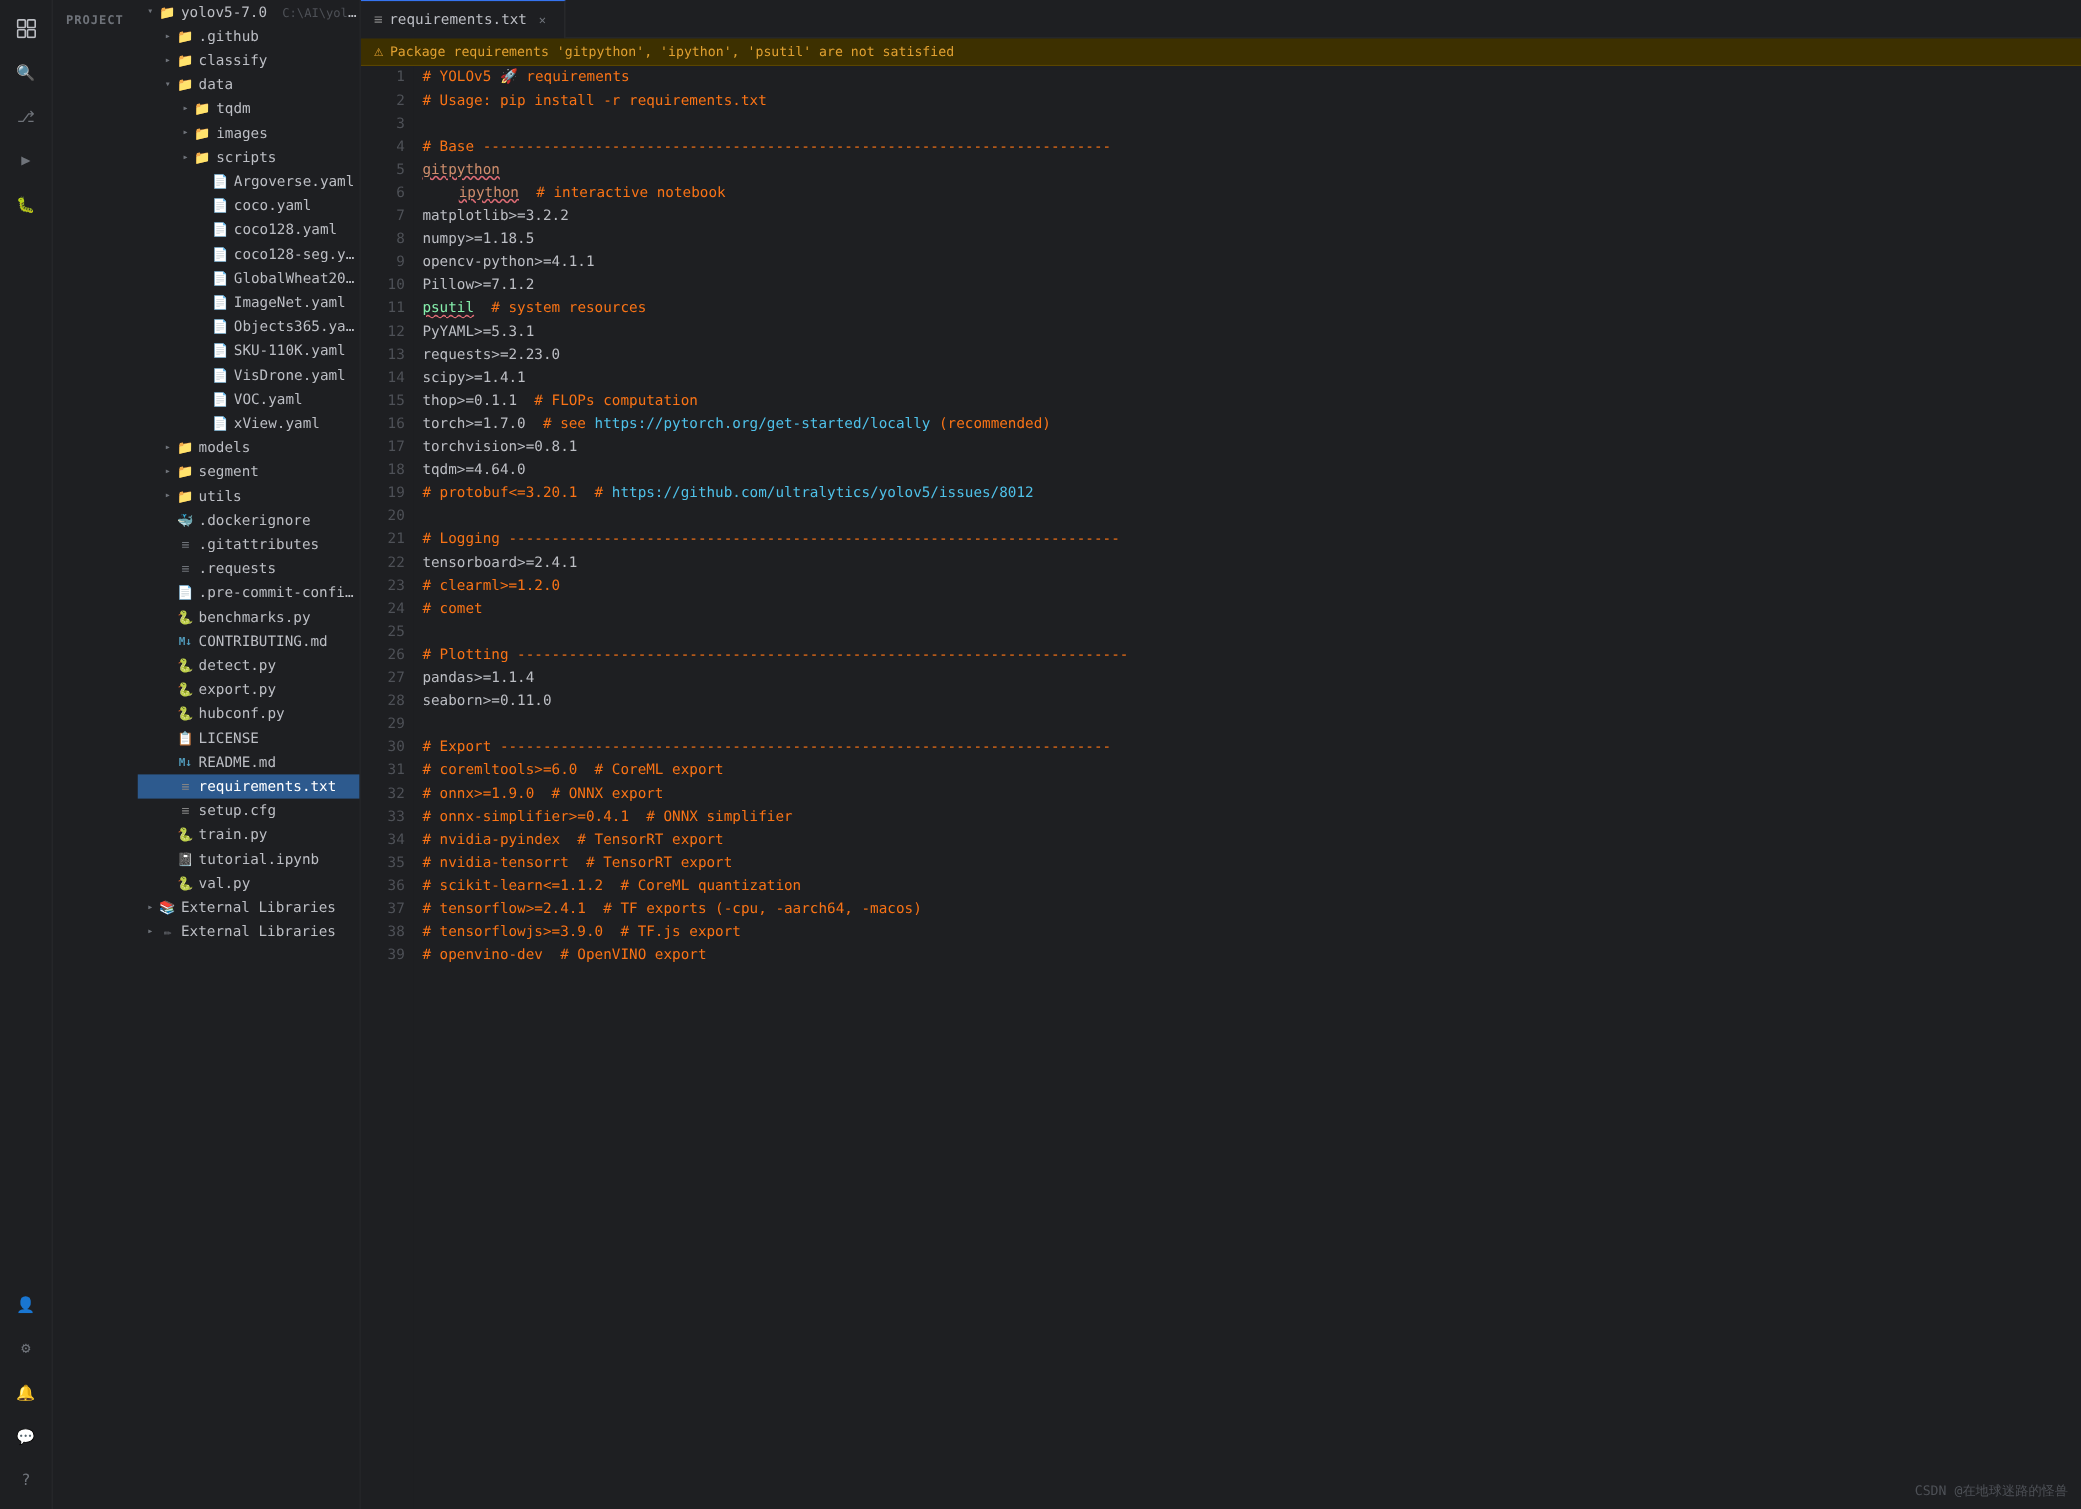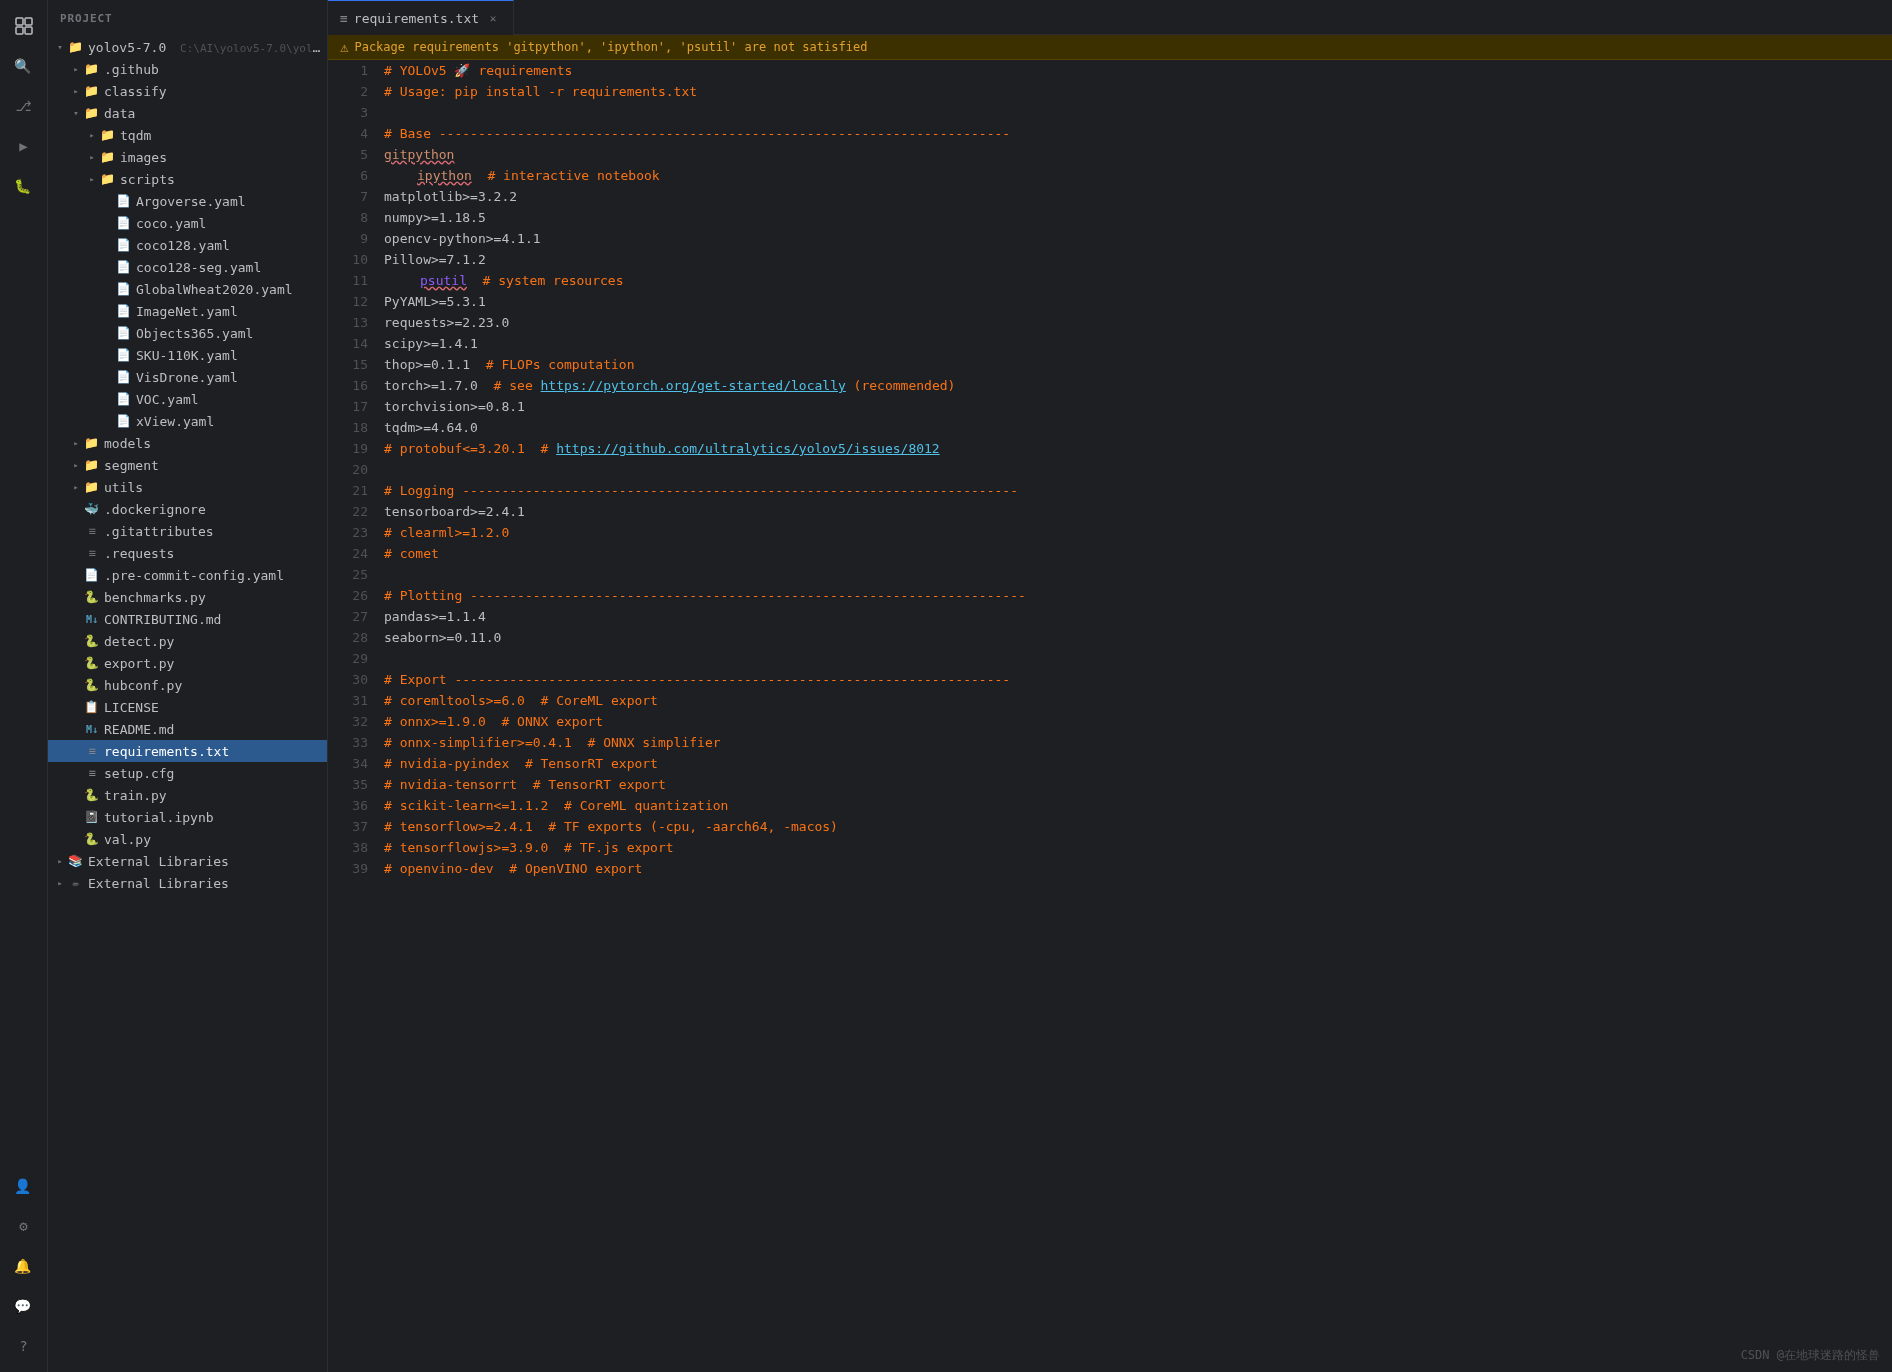--- a/index.html
+++ b/index.html
@@ -50,21 +50,21 @@
       font-size: 18px;
     }
     .activity-icon.active { color: #bcbec4; }
 
     
     .sidebar {
       width: 280px;
       background: #1e1f22;
       border-right: 1px solid #2b2d30;
       display: flex;
-      flex-direction: column;
+      flex-direction: row;
       flex-shrink: 0;
       overflow: hidden;
     }
     .sidebar-header {
       padding: 6px 12px;
       font-size: 11px;
       font-weight: 600;
       color: #6f737a;
       text-transform: uppercase;
       letter-spacing: 0.08em;
@@ -219,21 +219,21 @@
       line-height: 21px;
       white-space: pre;
       tab-size: 4;
     }
 
     .ln { height: 21px; display: block; }
 
     
     .c { color: #f97316; } 
     .n { color: #bcbec4; } 
-    .link { color: #4fc1e9; text-decoration: underline; }
+    .link { color: #4fc1e9; }
 
     
     .watermark {
       position: fixed;
       bottom: 8px;
       right: 12px;
       font-size: 12px;
       color: #4e5157;
     }
   </style>
@@ -560,21 +560,21 @@
     <div class="code-content"><span class="c"># YOLOv5 🚀 requirements</span>
 <span class="c"># Usage: pip install -r requirements.txt</span>
 
 <span class="c"># Base -------------------------------------------------------------------------</span>
 <span style="color:#cf8e6d;text-decoration:underline wavy #e06c75;">gitpython</span>
 <span style="color:#cf8e6d;text-decoration:underline wavy #e06c75;margin-left:33px;">ipython</span><span class="c">  # interactive notebook</span>
 <span class="n">matplotlib&gt;=3.2.2</span>
 <span class="n">numpy&gt;=1.18.5</span>
 <span class="n">opencv-python&gt;=4.1.1</span>
 <span class="n">Pillow&gt;=7.1.2</span>
-<span style="color:#8b5cf6;text-decoration:underline wavy #e06c75;margin-left:36px;">psutil</span><span class="c">  # system resources</span>
+<span style="color:#86efac;text-decoration:underline wavy #e06c75;">psutil</span><span class="c">  # system resources</span>
 <span class="n">PyYAML&gt;=5.3.1</span>
 <span class="n">requests&gt;=2.23.0</span>
 <span class="n">scipy&gt;=1.4.1</span>
 <span class="n">thop&gt;=0.1.1</span><span class="c">  # FLOPs computation</span>
 <span class="n">torch&gt;=1.7.0</span><span class="c">  # see </span><span class="link">https://pytorch.org/get-started/locally</span><span class="c"> (recommended)</span>
 <span class="n">torchvision&gt;=0.8.1</span>
 <span class="n">tqdm&gt;=4.64.0</span>
 <span class="c"># protobuf&lt;=3.20.1  # </span><span class="link">https://github.com/ultralytics/yolov5/issues/8012</span>
 
 <span class="c"># Logging -----------------------------------------------------------------------</span>

